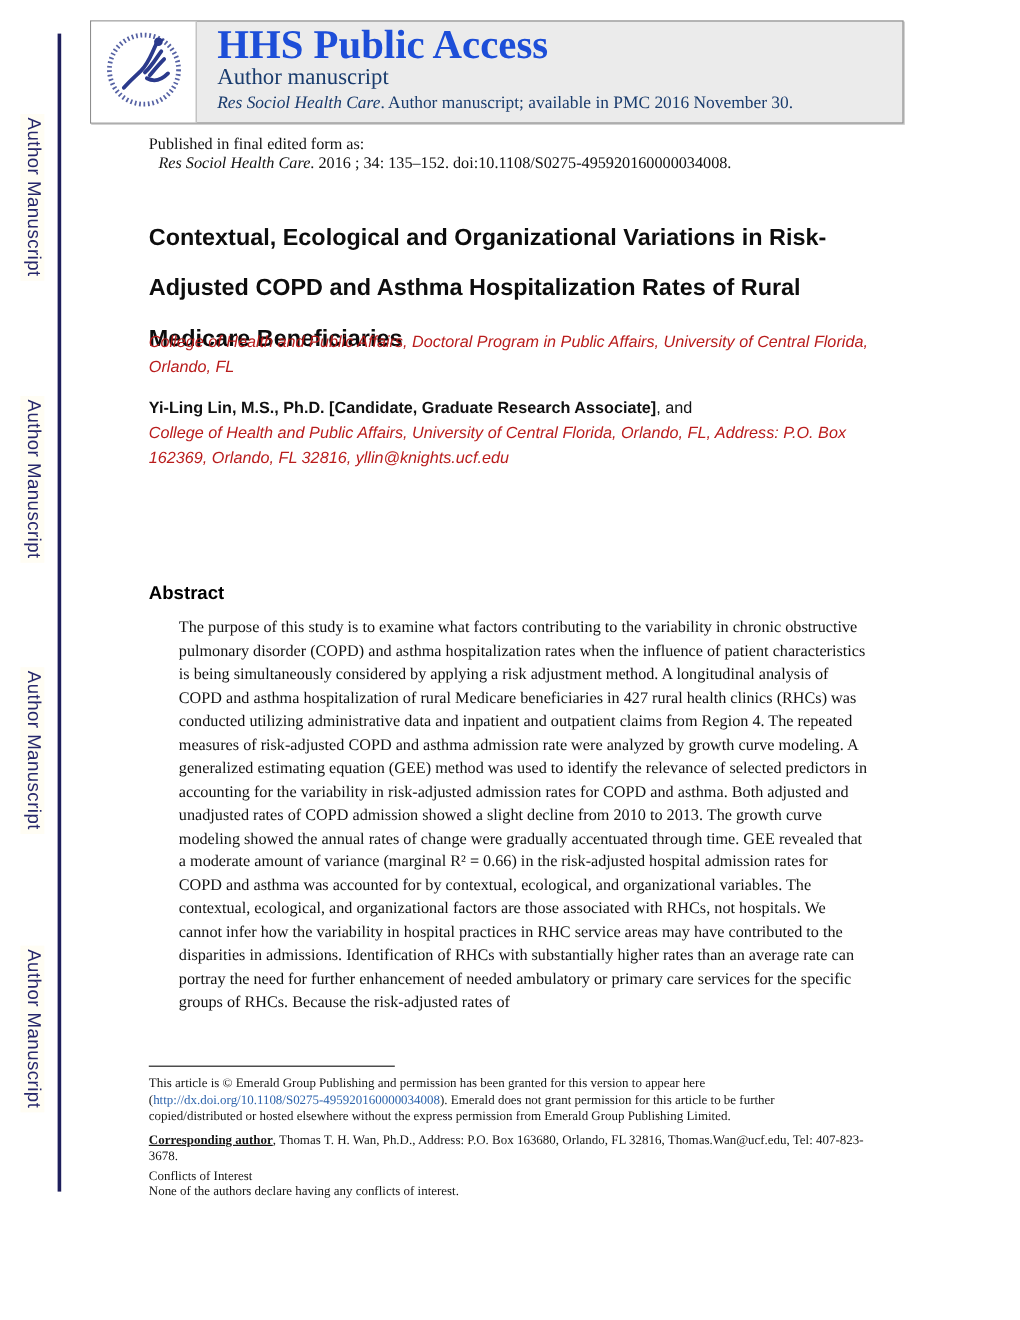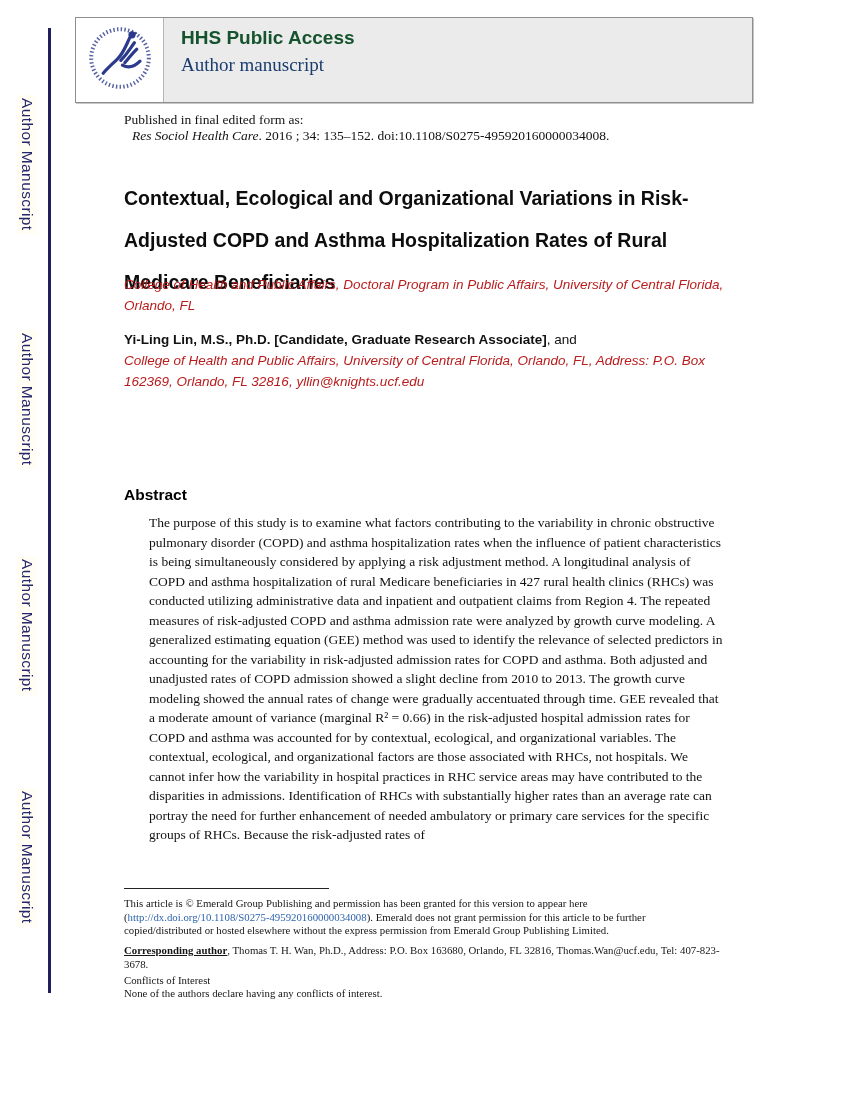--- a/index.html
+++ b/index.html
@@ -48,22 +48,22 @@
   .logo-box {
     position: absolute;
     left: 0; top: 0;
     width: 88px; height: 84px;
     background: #ffffff;
     border-right: 1px solid #b5b5b5;
     display: flex; align-items: center; justify-content: center;
   }
   .header-text { position: absolute; left: 105px; top: 5px; width: 560px; }
   .hhs-title {
-    font-family: Liberation Sans, sans-serif;
-    font-size: 19px; font-weight: bold; color: #14532d;
+    font-family: Liberation Serif, serif;
+    font-size: 34px; font-weight: bold; color: #1d4ed8;
     line-height: 30px;
   }
   .hhs-subtitle {
     font-family: "Liberation Serif", serif;
     font-size: 19px; color: #1a3c6e;
     line-height: 24px;
   }
   .hhs-journal-line {
     font-family: "Liberation Serif", serif;
     font-size: 14.5px; color: #1a3c6e;
@@ -137,20 +137,21 @@
           <path d="M48 54 C55 58 63 56 70 49"></path>
         </g>
         <circle cx="60" cy="16" r="4.5" fill="#2b3a8c"></circle>
         <path d="M60 12 l7 2 -6 3 z" fill="#2b3a8c"></path>
       </svg>
     </span>
   </div>
   <div class="header-text">
     <div class="hhs-title">HHS Public Access</div>
     <div class="hhs-subtitle">Author manuscript</div>
+    <div class="hhs-journal-line"><span class="it">Res Sociol Health Care</span><span>. Author manuscript; available in PMC 2016 November 30.</span></div>
   </div>
 </div>
 
 <div class="citation">
   <div>Published in final edited form as:</div>
   <div class="line2"><span class="it">Res Sociol Health Care</span><span>. 2016 ; 34: 135–152. doi:10.1108/S0275-495920160000034008.</span></div>
 </div>
 
 <h1 class="article-title">Contextual, Ecological and Organizational Variations in Risk-Adjusted COPD and Asthma Hospitalization Rates of Rural Medicare Beneficiaries</h1>
 

